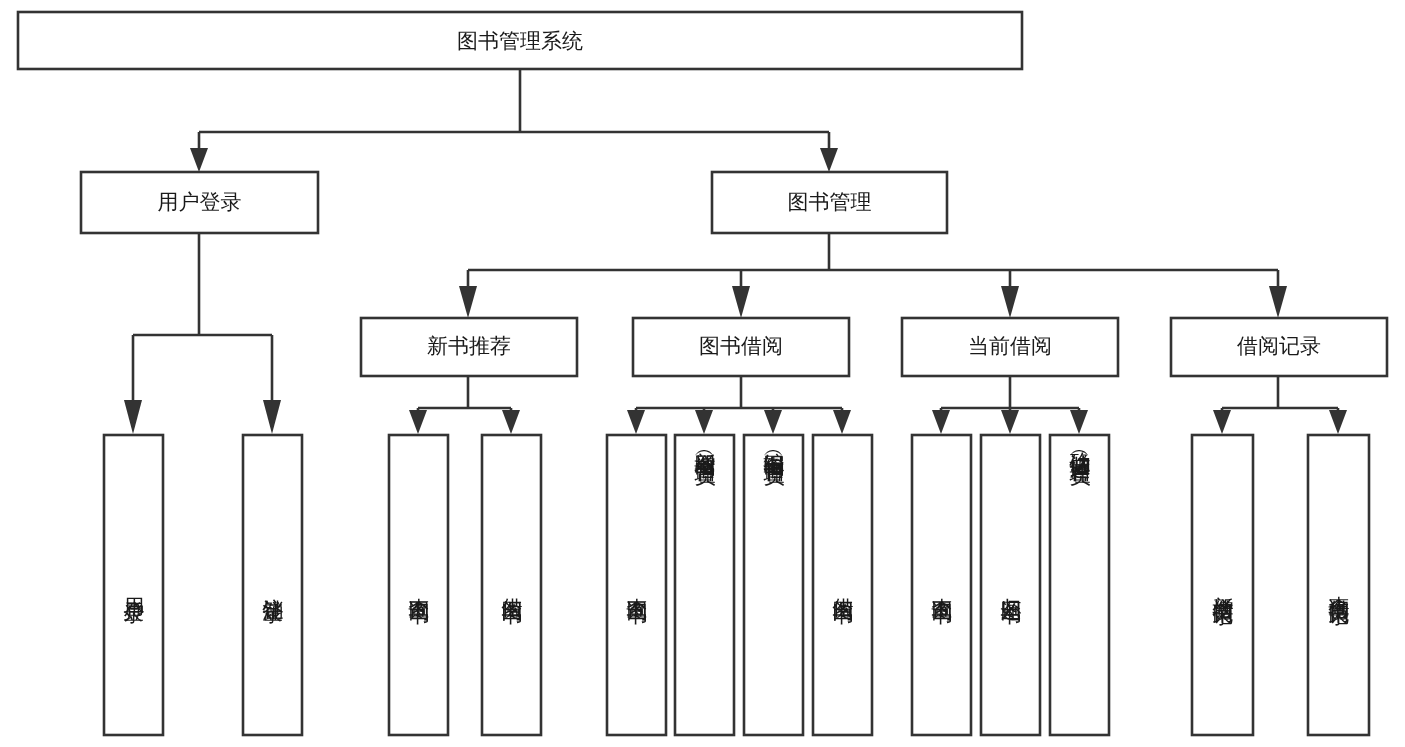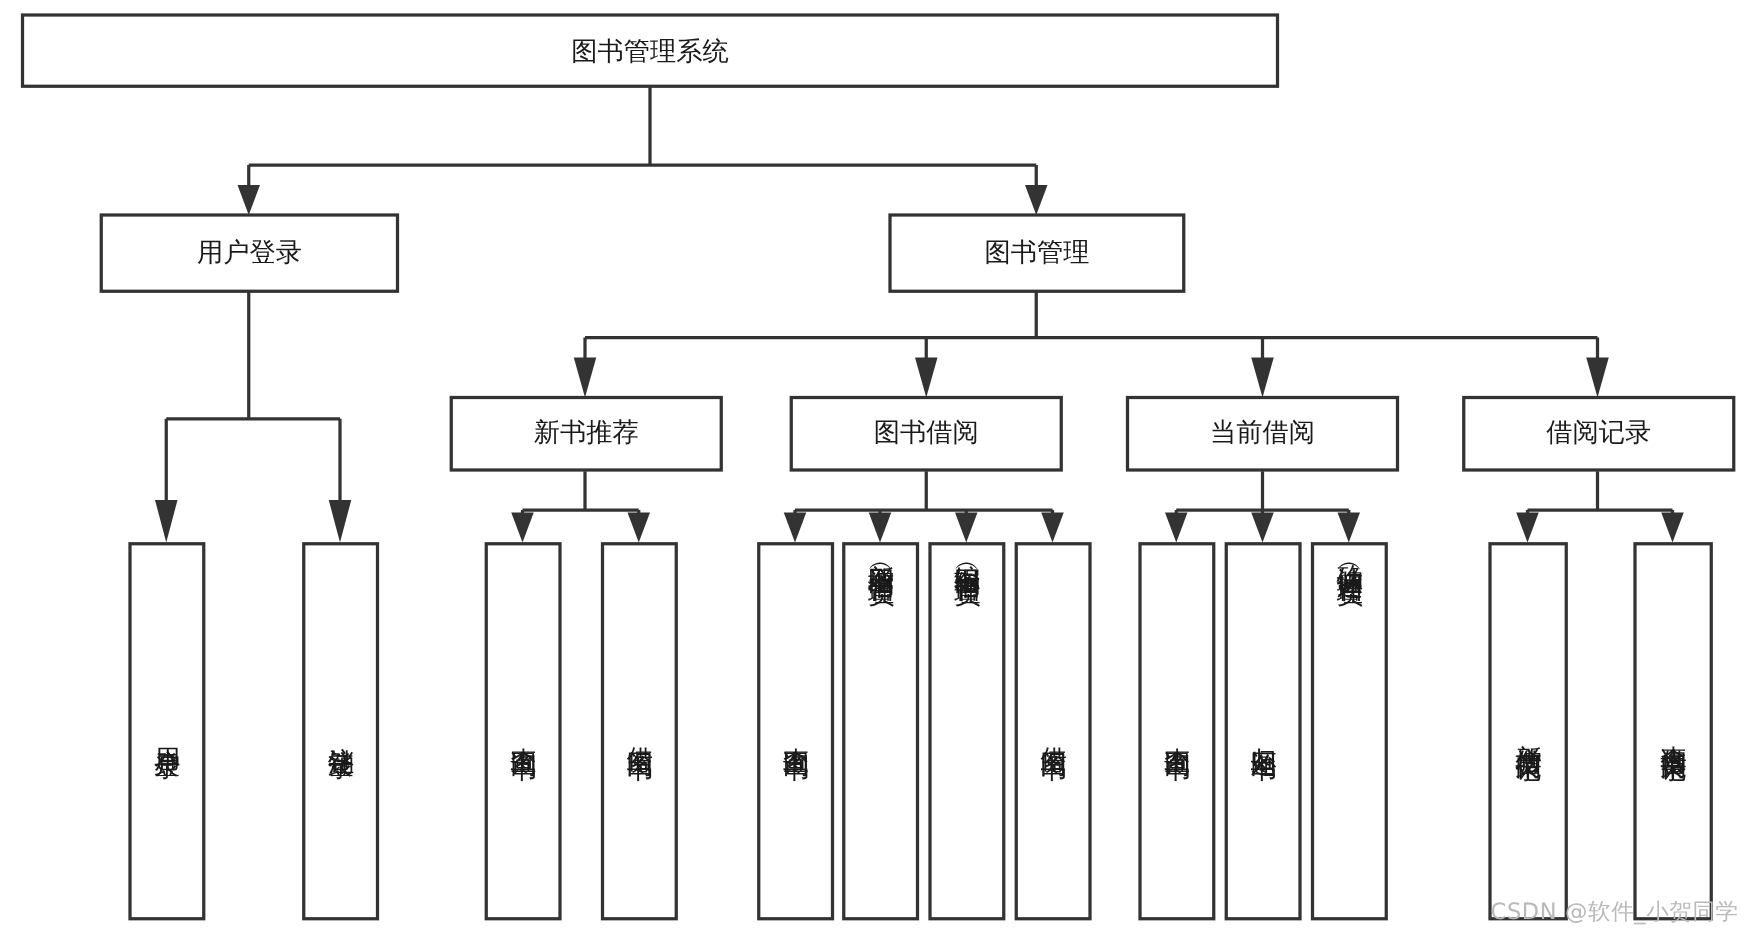--- a/index.html
+++ b/index.html
@@ -230,15 +230,14 @@
     <span class="node-label-v">确认归还（管理员）</span>
   </div>
 
   <div class="node-label-v-wrap" style="left:1192px; top:435px; width:61px; height:300px;">
     <span class="node-label-v">新增借阅记录</span>
   </div>
   <div class="node-label-v-wrap" style="left:1308px; top:435px; width:61px; height:300px;">
     <span class="node-label-v">查询借阅记录</span>
   </div>
 
-  <div class="watermark">CSDN @软件_小贺同学</div>
 
 </div>
 
 </body></html>

